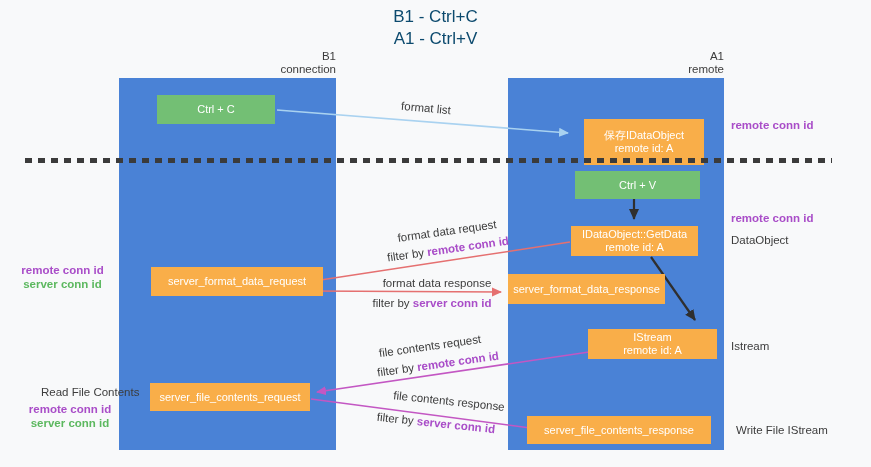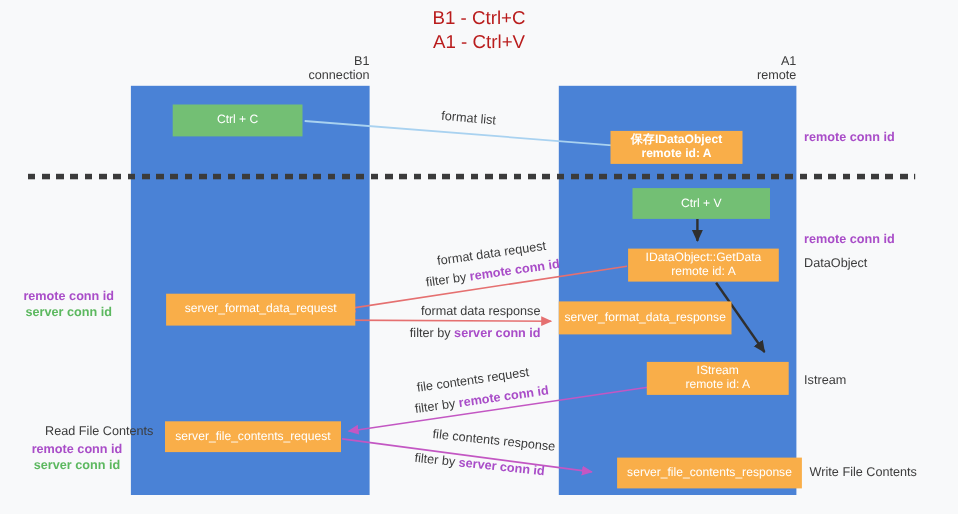--- a/index.html
+++ b/index.html
@@ -8,38 +8,38 @@
     font-family:"Liberation Sans",sans-serif;overflow:hidden;
   }
   
   .col{position:absolute;top:78px;height:372px;background:var(--column-blue);z-index:1;}
   .col-left{left:119px;width:217px;}
   .col-right{left:508px;width:216px;}
   .col-header{position:absolute;top:50px;text-align:right;font-size:11.5px;color:var(--text-dark);line-height:13px;z-index:4;}
   .col-header.left{left:119px;width:217px;}
   .col-header.right{left:508px;width:216px;}
   
-  .title{position:absolute;top:6px;left:0;width:100%;text-align:center;font-size:17px;color:#b91c1c;line-height:22px;z-index:4;}
+  .title{position:absolute;top:6px;left:0;width:100%;text-align:center;font-size:17px;color:#0c4a6e;line-height:22px;z-index:4;}
   
   .dashed{position:absolute;left:25px;top:158px;width:807px;height:5px;z-index:5;
     background:repeating-linear-gradient(90deg,#3b3b3b 0 7px,transparent 7px 13px);}
   
   .box{position:absolute;display:flex;flex-direction:column;justify-content:center;align-items:center;
     color:#fff;font-size:11px;line-height:13px;text-align:center;white-space:nowrap;z-index:3;}
   .box.green{background:var(--box-green);}
   .box.orange{background:var(--box-orange);}
   .b-ctrlc{left:157px;top:95px;width:118px;height:29px;justify-content:center;}
-  .b-save{left:555px;top:119px;width:120px;height:30px;font-weight:bold;}
+  .b-save{left:584px;top:119px;width:120px;height:46px;}
   .b-ctrlv{left:575px;top:171px;width:125px;height:28px;}
-  .b-getdata{left:571px;top:226px;width:137px;height:30px;}
+  .b-getdata{left:571px;top:226px;width:127px;height:30px;}
   .b-freq{left:151px;top:267px;width:172px;height:29px;}
   .b-fresp{left:508px;top:274px;width:157px;height:30px;}
   .b-istream{left:588px;top:329px;width:129px;height:30px;}
   .b-fcreq{left:150px;top:383px;width:160px;height:28px;}
-  .b-fcresp{left:561px;top:416px;width:168px;height:28px;}
+  .b-fcresp{left:527px;top:416px;width:184px;height:28px;}
   
   svg.arrows{position:absolute;left:0;top:0;z-index:2;pointer-events:none;}
   .ln{fill:none;}
   .ln-blue{stroke:var(--arrow-light-blue);stroke-width:1.6;}
   .ln-black{stroke:var(--arrow-black);stroke-width:2.2;}
   .ln-red{stroke:var(--arrow-red);stroke-width:1.5;}
   .ln-mag{stroke:var(--arrow-magenta);stroke-width:1.5;}
   .mk-blue{fill:var(--arrow-light-blue);}
   .mk-black{fill:var(--arrow-black);}
   .mk-red{fill:var(--arrow-red);}
@@ -155,21 +155,21 @@
 
   <div class="alabel rot-dn" style="left:449px;top:401px;">file contents response</div>
   <div class="alabel rot-dn" style="left:436px;top:423px;">
     <span>filter by</span>&nbsp;<span class="purple">server conn id</span>
   </div>
 
   <div class="slabel sl-bold-purple" style="left:731px;top:119px;">remote conn id</div>
   <div class="slabel sl-bold-purple" style="left:731px;top:212px;">remote conn id</div>
   <div class="slabel" style="left:731px;top:234px;">DataObject</div>
   <div class="slabel" style="left:731px;top:340px;">Istream</div>
-  <div class="slabel" style="left:736px;top:424px;">Write File Contents</div>
+  <div class="slabel" style="left:736px;top:424px;">Write File IStream</div>
 
   <div class="sl-pair" style="left:15px;top:263px;width:95px;">
     <div class="purple">remote conn id</div>
     <div class="greentx">server conn id</div>
   </div>
   <div class="slabel" style="left:41px;top:386px;">Read File Contents</div>
   <div class="sl-pair" style="left:25px;top:402px;width:90px;">
     <div class="purple">remote conn id</div>
     <div class="greentx">server conn id</div>
   </div>

